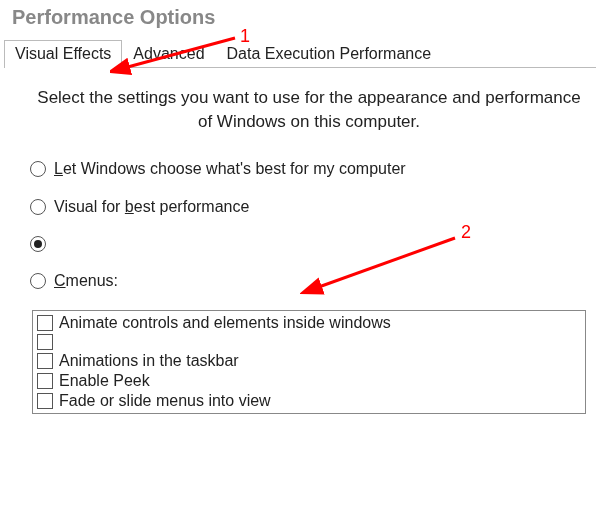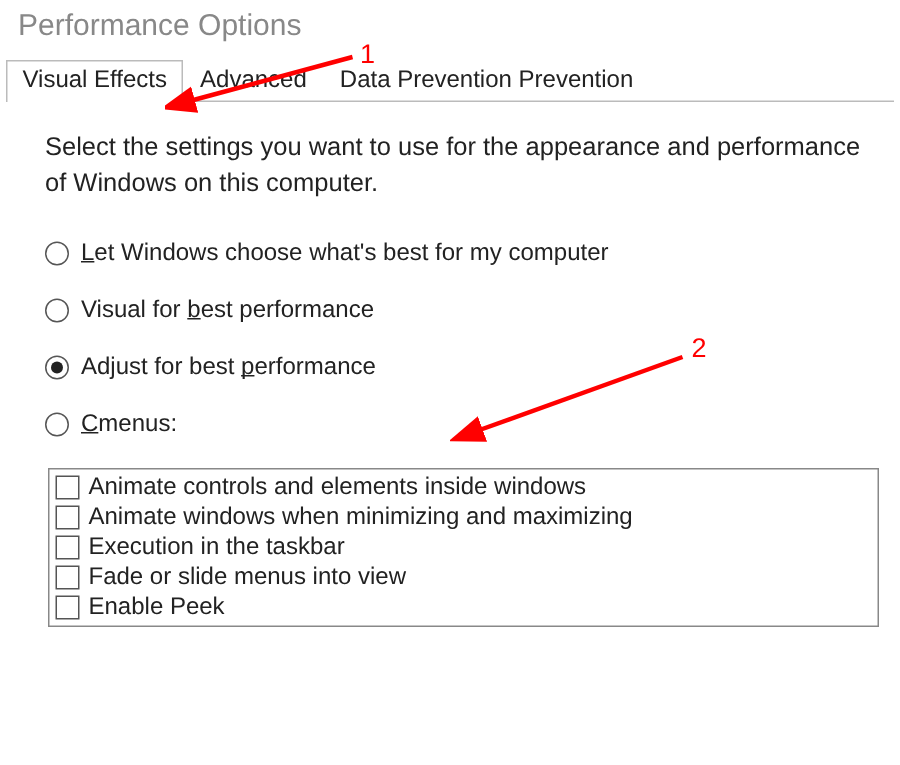--- a/index.html
+++ b/index.html
@@ -12,20 +12,21 @@
     font-size: 16px;
     color: #222;
     background: #fff;
     position: relative;
     overflow: hidden;
   }
   .title {
     padding: 6px 12px 10px 12px;
     font-size: 20px;
     color: #888;
+    font-weight: bold;
   }
   .tabs {
     display: flex;
     border-bottom: 1px solid #bbb;
     margin: 0 4px;
   }
   .tab {
     padding: 4px 10px 5px 10px;
     font-size: 16px;
     border: 1px solid transparent;
@@ -33,20 +34,21 @@
     position: relative;
     top: 1px;
     cursor: pointer;
   }
   .tab.active {
     border-color: #bbb;
     background: #fff;
   }
   .content {
     padding: 18px 12px 0 30px;
+    text-align: center;
   }
   .desc {
     font-size: 17px;
     line-height: 1.4;
     margin-bottom: 26px;
   }
   .radios { margin-bottom: 14px; }
   .radio-row {
     display: flex;
     align-items: center;
@@ -99,65 +101,63 @@
   }
 </style>
 </head>
 <body>
 
 <div class="title">Performance Options</div>
 
 <div class="tabs">
   <div class="tab active">Visual Effects</div>
   <div class="tab">Advanced</div>
-  <div class="tab">Data Prevention Prevention</div>
+  <div class="tab">Data Execution Performance</div>
 </div>
 
 <div class="content">
   <div class="desc">Select the settings you want to use for the appearance and performance of Windows on this computer.</div>
 
   <div class="radios">
     <div class="radio-row">
       <span class="radio"></span>
       <span><span></span><span class="underline">L</span><span>et Windows choose what's best for my computer</span></span>
     </div>
     <div class="radio-row">
       <span class="radio"></span>
       <span><span>Visual for </span><span class="underline">b</span><span>est performance</span></span>
     </div>
     <div class="radio-row">
       <span class="radio checked"></span>
-      <span><span>Adjust for best </span><span class="underline">p</span><span>erformance</span></span>
     </div>
     <div class="radio-row">
       <span class="radio"></span>
       <span><span></span><span class="underline">C</span><span>menus:</span></span>
     </div>
   </div>
 
   <div class="listbox">
     <div class="list-row">
       <span class="chk"></span>
       <span>Animate controls and elements inside windows</span>
     </div>
     <div class="list-row">
       <span class="chk"></span>
-      <span>Animate windows when minimizing and maximizing</span>
     </div>
     <div class="list-row">
       <span class="chk"></span>
-      <span>Execution in the taskbar</span>
+      <span>Animations in the taskbar</span>
+    </div>
+    <div class="list-row">
+      <span class="chk"></span>
+      <span>Enable Peek</span>
     </div>
     <div class="list-row">
       <span class="chk"></span>
       <span>Fade or slide menus into view</span>
-    </div>
-    <div class="list-row">
-      <span class="chk"></span>
-      <span>Enable Peek</span>
     </div>
   </div>
 </div>
 
 <svg class="arrow" style="left:110px;top:30px;" width="140" height="50">
   <defs>
       <marker id="ah1" markerWidth="10" markerHeight="10" refX="2" refY="3" orient="auto">
     <path d="M0,0 L0,6 L8,3 z" fill="#ff0000"></path>
       </marker>
     </defs>

